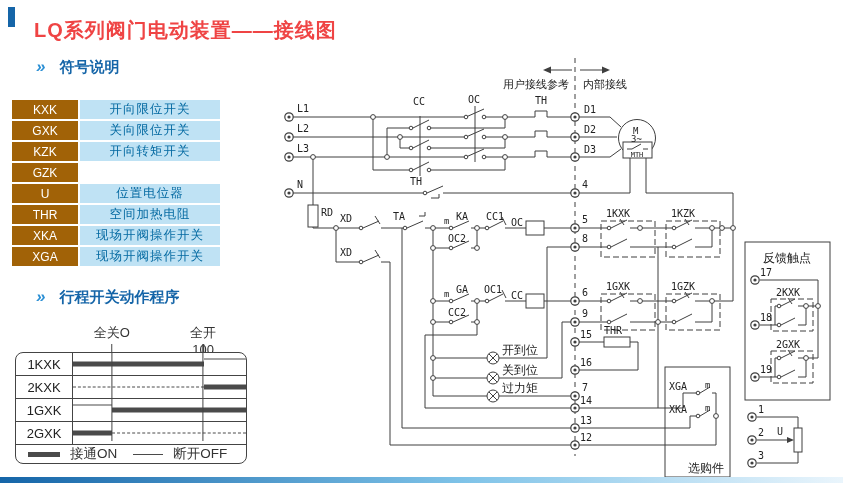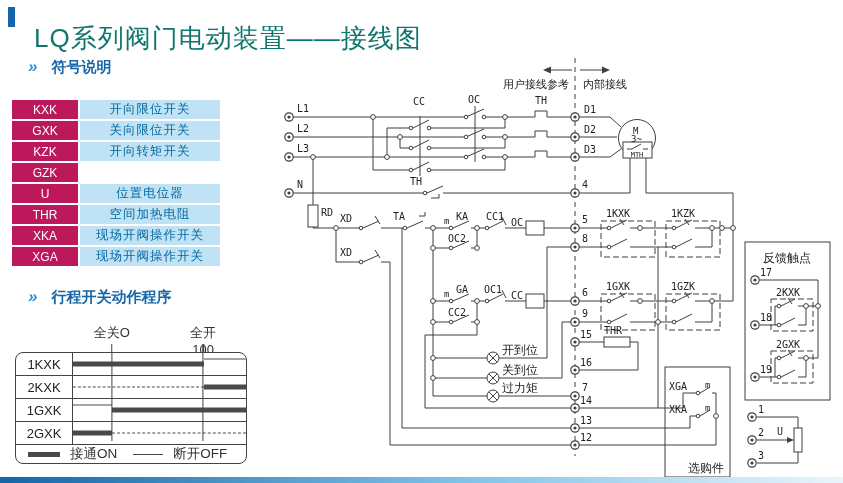--- a/index.html
+++ b/index.html
@@ -1,26 +1,26 @@
 <!DOCTYPE html>
 <html><head>
 <meta charset="utf-8">
 <style>
   html,body{margin:0;padding:0;}
   body{width:843px;height:483px;position:relative;overflow:hidden;background:#fff;
        font-family:"Liberation Sans",sans-serif;color:#222;}
   
   .title-bar{position:absolute;left:8px;top:7px;width:7px;height:20px;background:#1565a8;}
-  .page-title{position:absolute;left:34px;top:4px;font-size:26px;font-weight:normal;color:#0f766e;letter-spacing:1px;}
-  .section-head{position:absolute;font-size:15px;font-weight:bold;color:#1565a8;}
+  .page-title{position:absolute;left:34px;top:4px;font-size:20px;font-weight:bold;color:#ef4444;letter-spacing:1px;}
+  .section-head{position:absolute;font-size:15px;font-weight:bold;color:#1565a8;margin-left:8px;}
   .chev{color:#2b8fd4;font-style:italic;margin-right:14px;font-size:17px;}
   
   .sym-table{position:absolute;left:12px;top:100px;width:208px;}
   .sym-row{display:flex;margin-bottom:2px;height:19px;}
-  .sym-code{width:66px;background:#be185d;color:#fff;font-size:12px;display:flex;align-items:center;justify-content:center;margin-right:2px;}
+  .sym-code{width:66px;background:#a16207;color:#fff;font-size:12px;display:flex;align-items:center;justify-content:center;margin-right:2px;}
   .sym-desc{flex:1;background:#bfe2f4;color:#0369a1;font-size:12.5px;display:flex;align-items:center;justify-content:center;letter-spacing:1px;}
   
   .seq-wrap{position:absolute;left:15px;top:322px;width:234px;}
   .seq-ticks{position:absolute;left:58px;top:0;width:172px;height:30px;}
   .seq-tick{position:absolute;transform:translateX(-50%);text-align:center;font-size:13px;color:#333;}
   .seq-stub{position:absolute;width:1.5px;height:8px;background:#444;top:22px;transform:translateX(-50%);}
   .seq-box{position:absolute;left:0;top:30px;width:230px;border:1.6px solid #444;border-radius:8px;overflow:hidden;background:#fff;}
   .seq-row{display:flex;height:22px;border-bottom:1px solid #444;}
   .seq-label{width:56px;border-right:1px solid #444;font-size:13px;display:flex;align-items:center;justify-content:center;color:#222;}
   .seq-track{flex:1;position:relative;}

